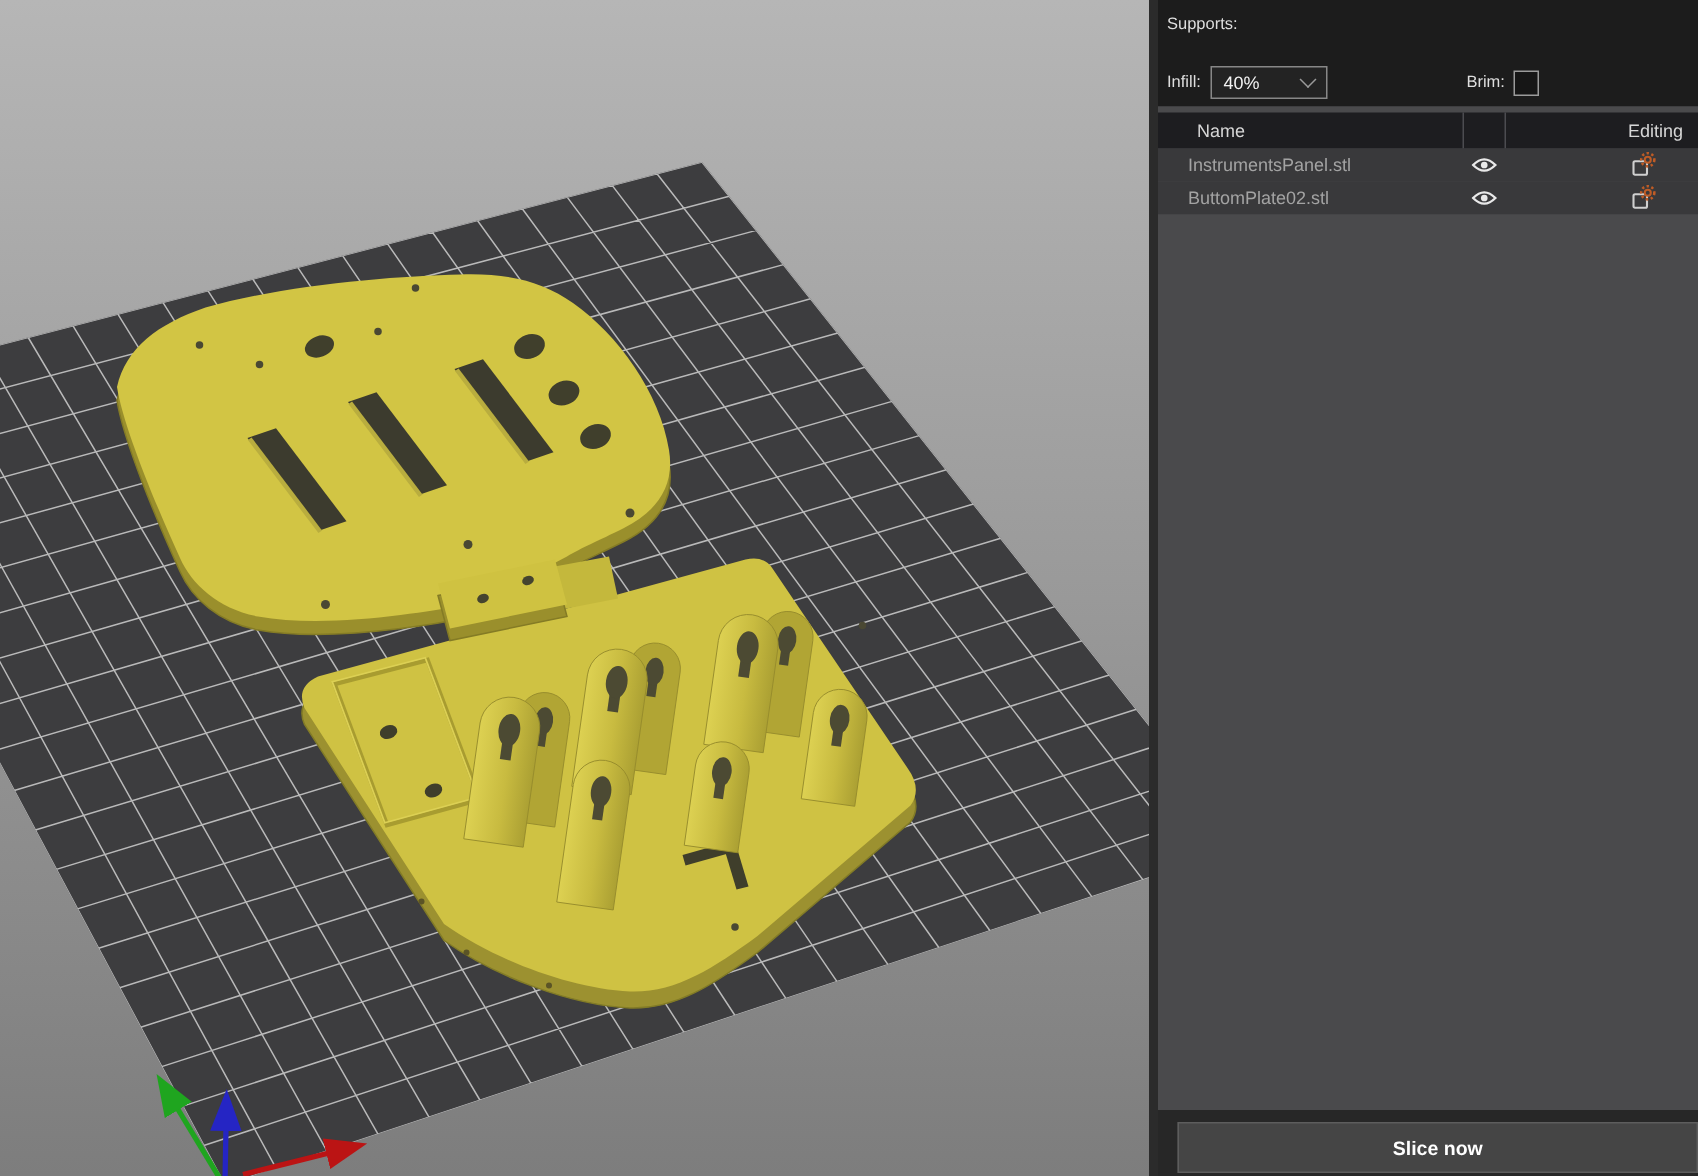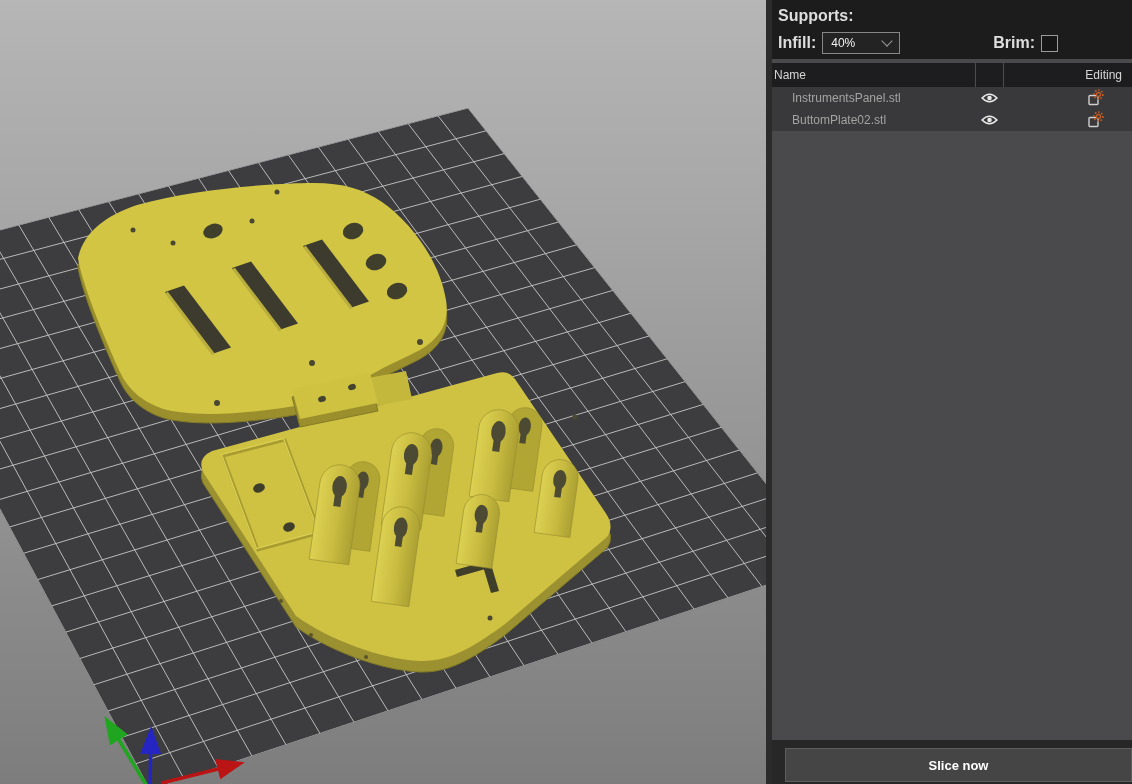--- a/index.html
+++ b/index.html
@@ -11,38 +11,38 @@
   .app{display:flex;width:1132px;height:784px;}
   .viewport{width:766px;height:784px;position:relative;background:#9a9a9a;}
   .viewport svg{display:block;}
   .vsep{width:6px;height:784px;background:#2b2b2b;}
   .panel{width:360px;height:784px;display:flex;flex-direction:column;background:#4a4a4c;}
 
   
   .controls{background:#1c1c1c;padding:3px 0 4px 6px;}
   .ctrl-row{display:flex;align-items:center;}
   .ctrl-row.r1{height:26px;}
-  .ctrl-row.r2{height:24px;margin-top:2px;}
-  .lbl{color:#dededе;color:#dedede;font-size:16px;white-space:nowrap;font-weight:bold;}
+  .ctrl-row.r2{height:24px;margin-top:14px;}
+  .lbl{color:#dededе;color:#dedede;font-size:11px;white-space:nowrap;}
   .field{
     background:#232323;border:1px solid #878787;height:22px;
     display:flex;align-items:center;padding:0 8px;color:#f2f2f2;font-size:12px;
     box-sizing:border-box;
   }
   .supports-field{flex:1;margin-left:6px;border-right:none;}
   .infill-select{width:78px;margin-left:6px;}
   .chev{width:7px;height:7px;border-right:1.6px solid #9a9a9a;border-bottom:1.6px solid #9a9a9a;
     transform:rotate(45deg);margin-left:auto;margin-top:-4px;}
   .brim-lbl{margin-left:52px;padding-left:41px;}
   .checkbox{width:15px;height:15px;background:#161616;border:1px solid #9b9b9b;margin-left:6px;}
 
   
   .gap{height:4px;background:#4a4a4c;}
   .thead{display:flex;height:24px;background:#1d1d20;align-items:center;font-size:12px;color:#d6d6d6;}
-  .th-name{width:203px;padding-left:2px;box-sizing:border-box;}
+  .th-name{width:203px;padding-left:26px;box-sizing:border-box;}
   .th-eye{width:28px;height:100%;border-left:1px solid #4c4c50;box-sizing:border-box;}
   .th-edit{flex:1;height:100%;border-left:1px solid #4c4c50;box-sizing:border-box;
     display:flex;align-items:center;justify-content:flex-end;padding-right:10px;}
   .trow{display:flex;height:22px;background:#39393b;align-items:center;font-size:12px;color:#a3a3a3;}
   .td-name{width:203px;padding-left:20px;box-sizing:border-box;white-space:nowrap;overflow:hidden;}
   .td-eye{width:28px;display:flex;align-items:center;justify-content:center;}
   .td-edit{flex:1;display:flex;align-items:center;justify-content:flex-end;padding-right:28px;}
   .icon-btn{display:flex;align-items:center;justify-content:center;cursor:pointer;}
 
   .panel-fill{flex:1;background:#4a4a4c;}

